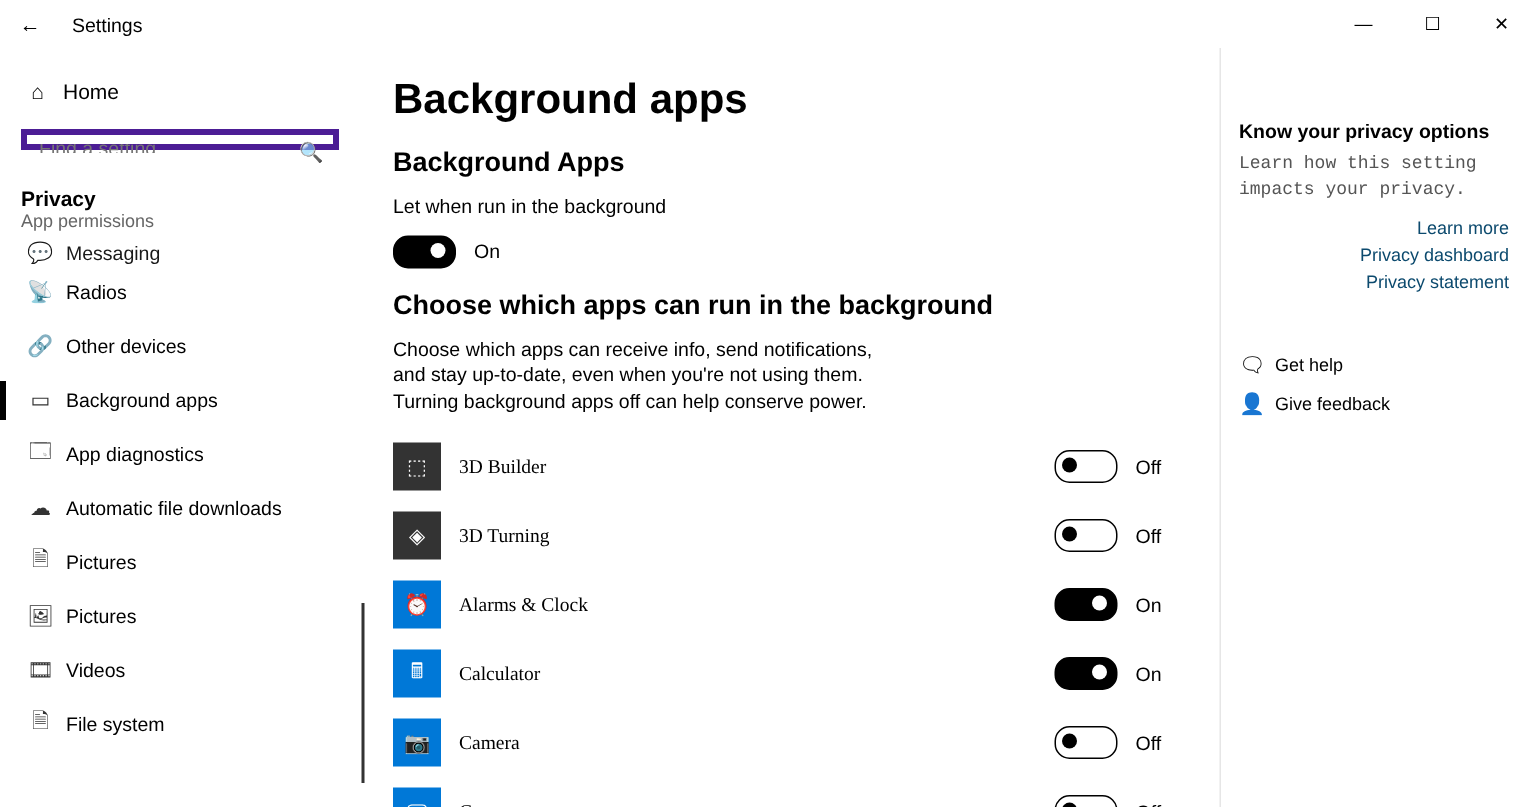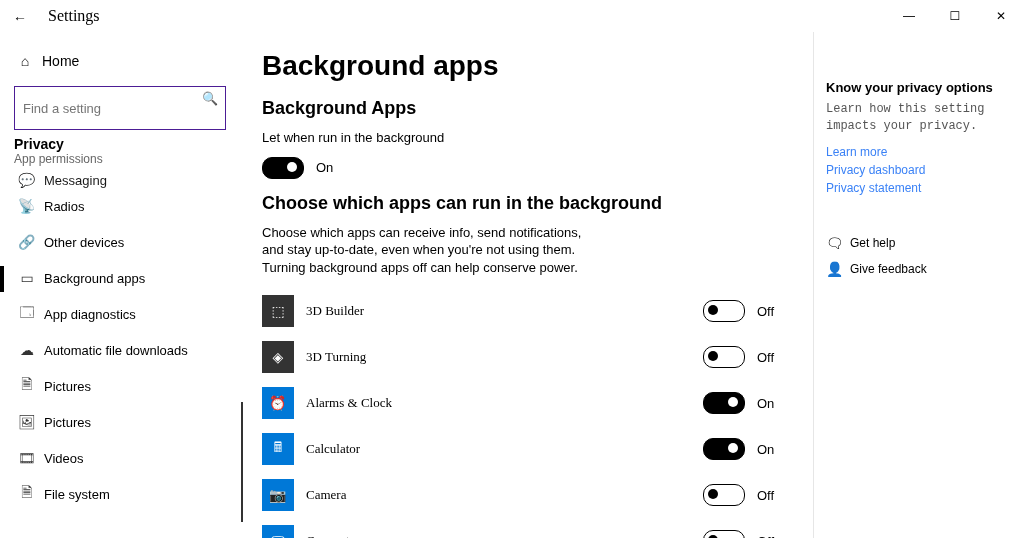--- a/index.html
+++ b/index.html
@@ -19,23 +19,22 @@
     align-items: center;
   }
   .titlebar .back {
     width: 40px;
     display: inline-flex;
     justify-content: center;
     align-items: center;
     font-size: 14px;
   }
   .titlebar .title {
-    font-size: 16px;
+    font-size: 13px;
     margin-left: 8px;
-    font-family: Liberation Serif, serif;
   }
   .win-controls {
     position: absolute;
     right: 0;
     top: 0;
     display: flex;
   }
   .win-controls .btn {
     width: 46px;
     height: 32px;
@@ -66,42 +65,42 @@
     font-size: 14px;
   }
   .home-row .label {
     margin-left: 6px;
     font-size: 14px;
   }
   .search {
     margin-top: 6px;
     position: relative;
     width: 212px;
-    height: 44px;
-    border: 1px solid #4c1d95;
+    height: 14px;
+    border: 4px solid #4c1d95;
     box-sizing: border-box;
   }
   .search input {
     width: 180px;
     height: 100%;
     border: none;
     outline: none;
     padding: 0 8px;
     font-size: 13px;
     background: transparent;
   }
   .search .search-icon {
     position: absolute;
     right: 6px;
     top: 4px;
     font-size: 13px;
     color: #555;
   }
   .category {
-    margin-top: 6px;
+    margin-top: 24px;
     font-size: 14px;
     font-weight: 600;
   }
   .section-label {
     font-size: 12px;
     color: #666;
   }
   .nav {
     margin-top: 6px;
   }
@@ -238,23 +237,24 @@
   }
   .rsb .text {
     font-size: 12px;
     color: #555;
     margin-bottom: 10px;
     line-height: 1.4;
     font-family: Liberation Mono, monospace;
   }
   .rsb .link {
     font-size: 12px;
-    color: #3b82f6;
+    color: #0c4a6e;
     margin-bottom: 4px;
     cursor: pointer;
+    text-align: right;
   }
   .support {
     margin-top: 40px;
   }
   .support-row {
     display: flex;
     align-items: center;
     font-size: 12px;
     margin-bottom: 10px;
   }

